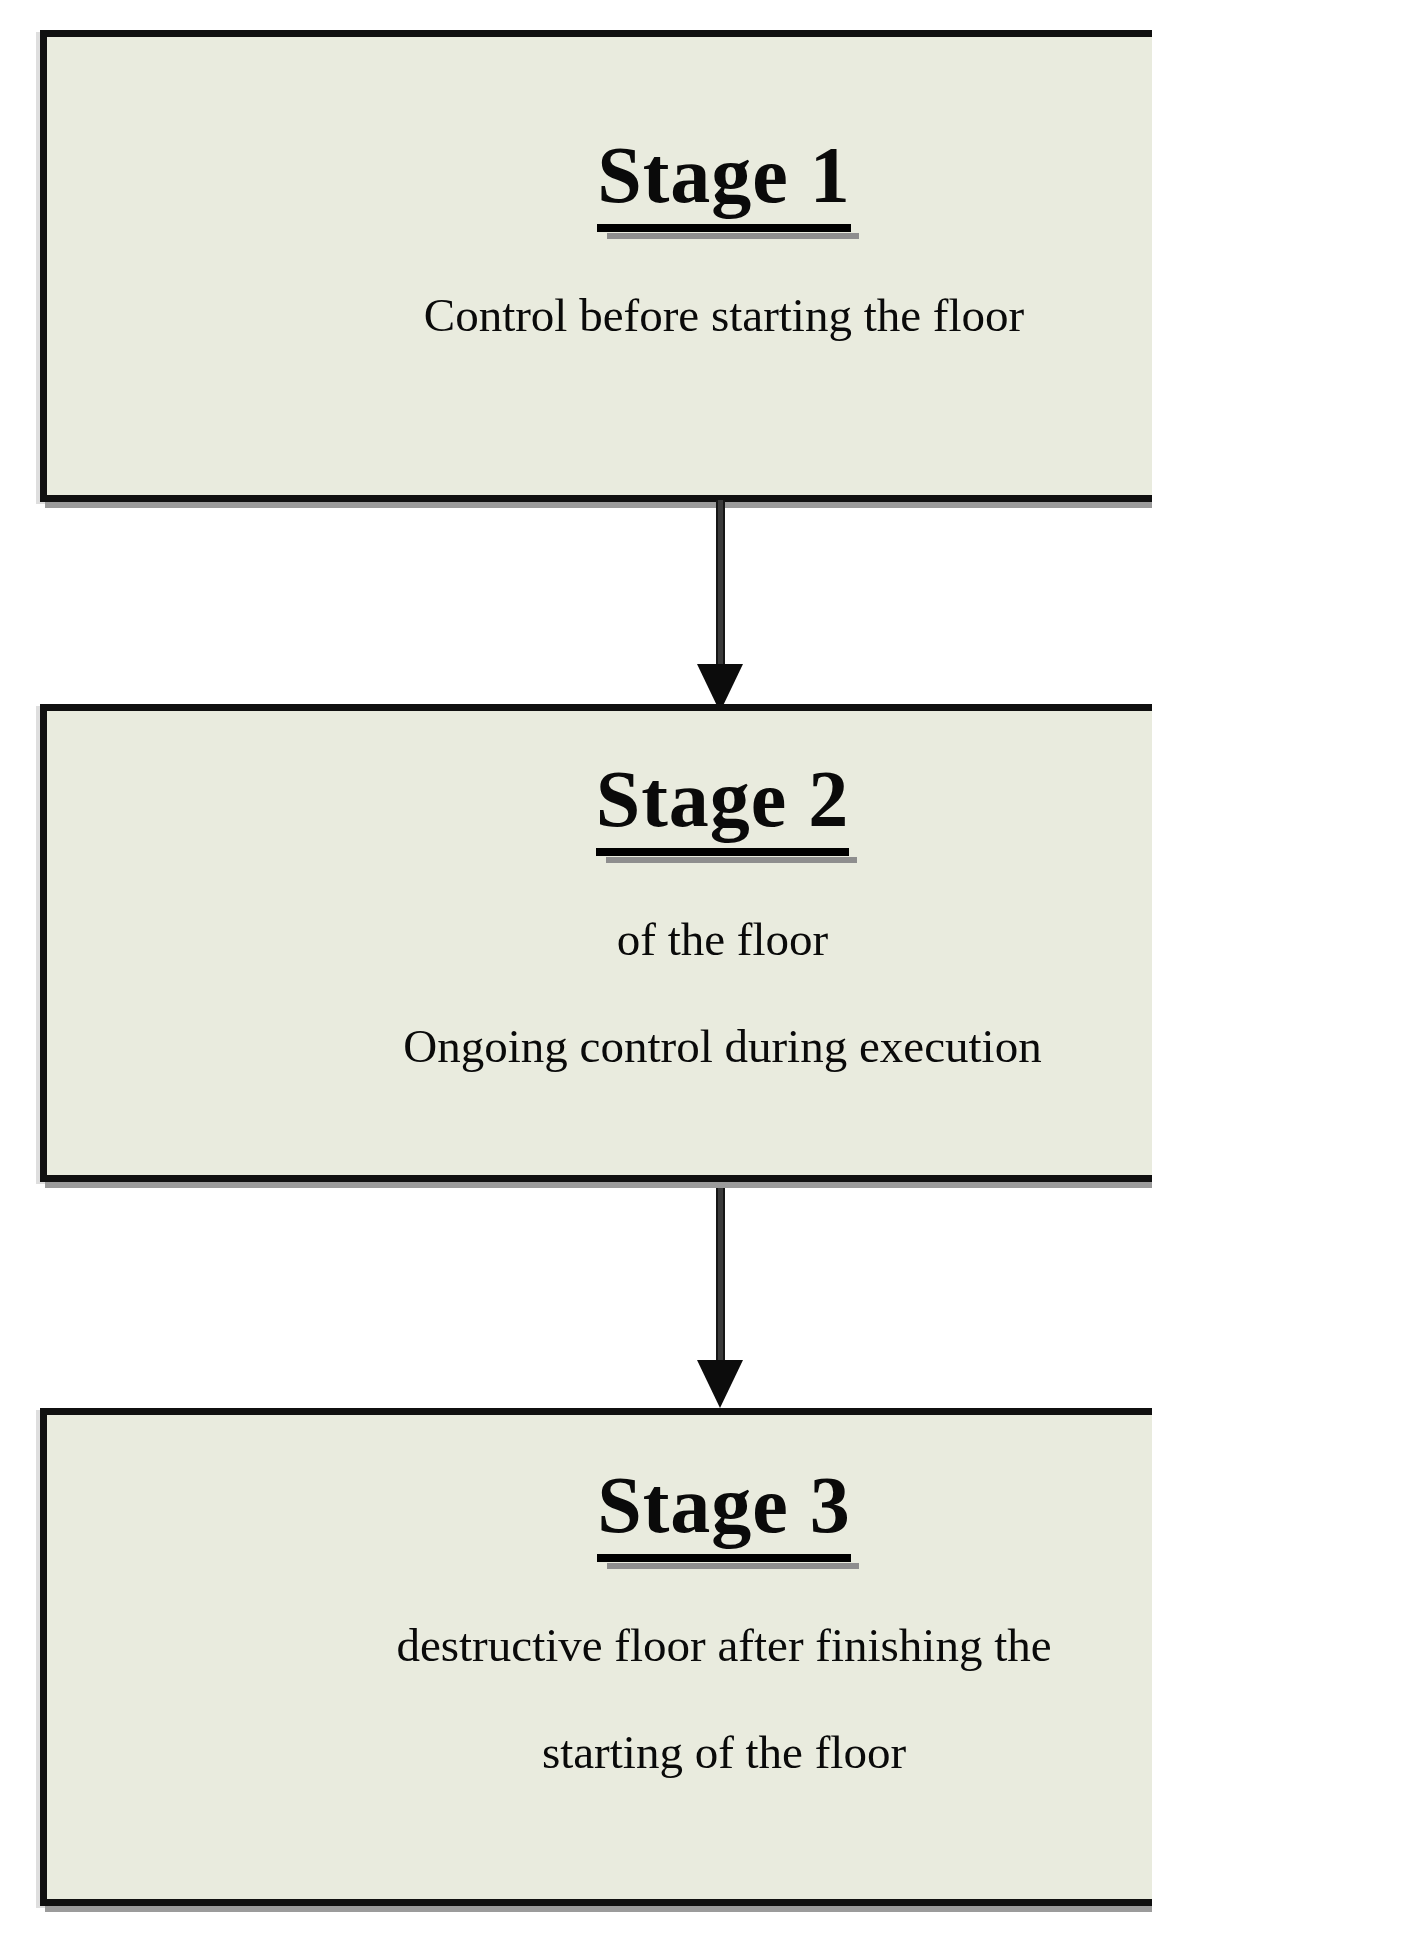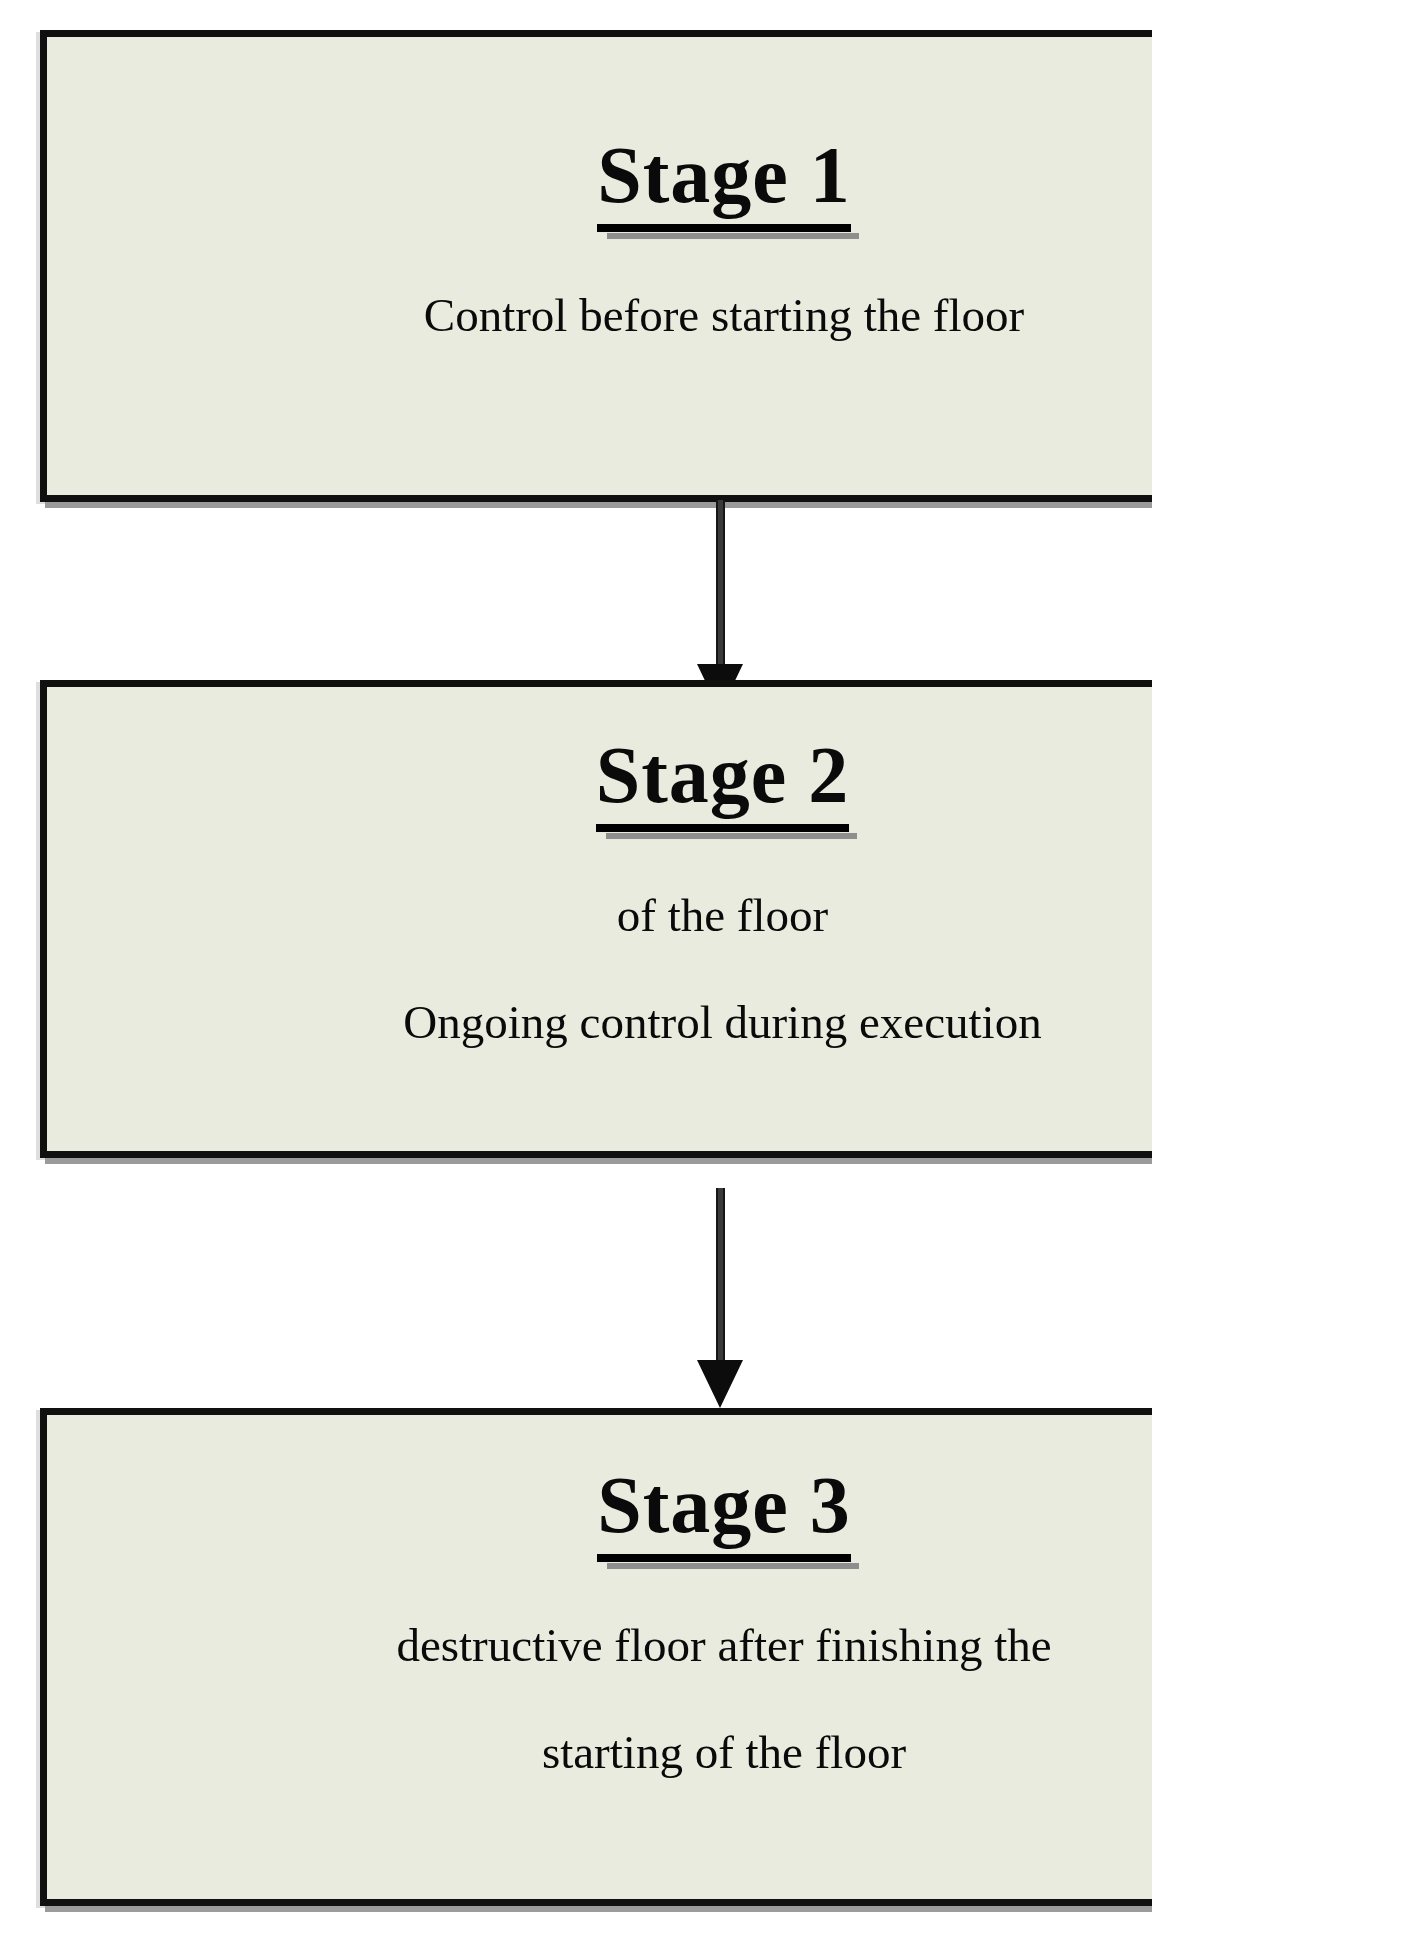--- a/index.html
+++ b/index.html
@@ -27,21 +27,21 @@
     box-shadow: 5px 6px 0 #9b9b9b, -4px 2px 0 #dedede;
     display: flex;
     flex-direction: column;
     align-items: center;
     justify-content: center;
     text-align: center;
     color: #0a0a0a;
     padding: 0 20px 30px 20px;
   }
   #stage-1 { top: 30px;   height: 472px; }
-  #stage-2 { top: 680px;  height: 478px; padding-left: 17px; }
+  #stage-2 { top: 704px;  height: 478px; padding-left: 17px; }
   #stage-3 { top: 1408px; height: 498px; padding-bottom: 46px; }
 
   .stage-title-wrap {
     display: inline-block;
   }
   .stage-title {
     font-size: 80px;
     font-weight: bold;
     line-height: 1.05;
     letter-spacing: 1px;

